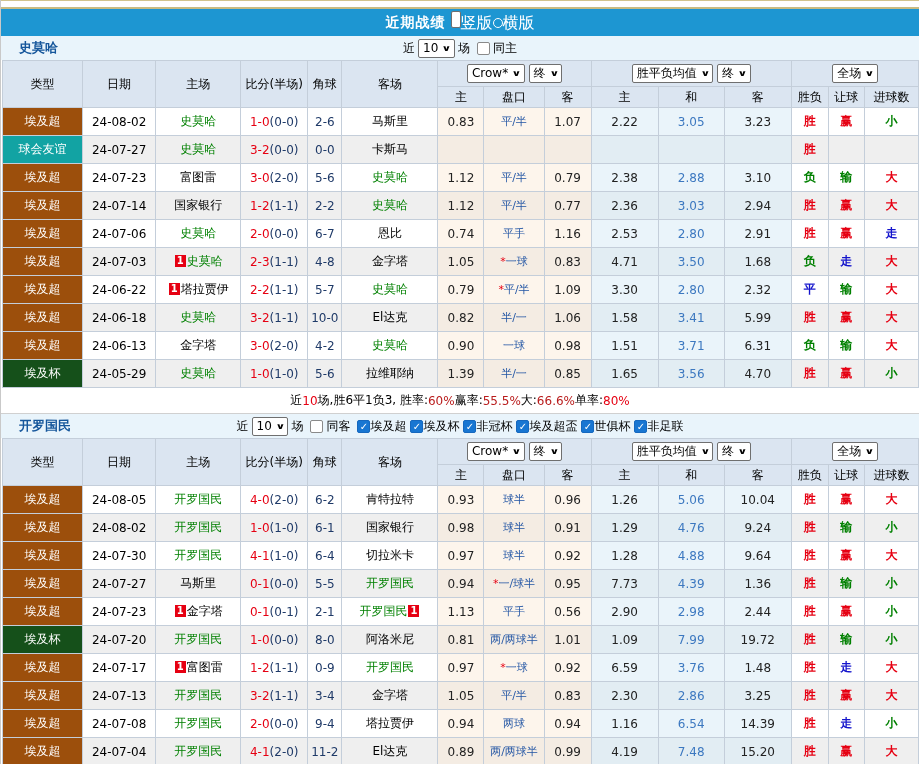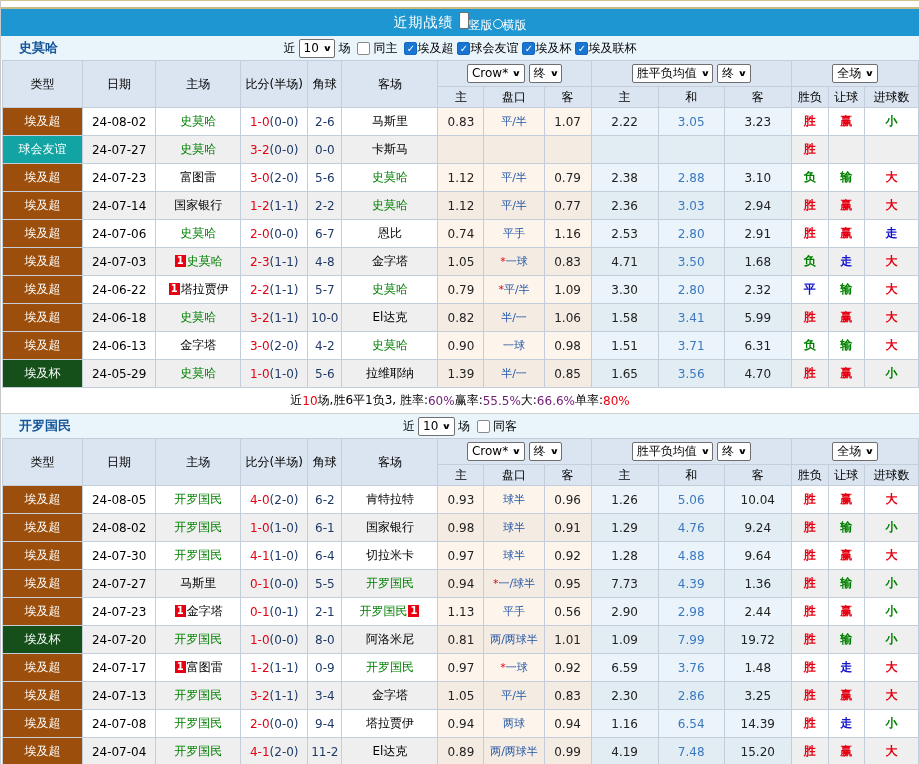--- a/index.html
+++ b/index.html
@@ -3,24 +3,24 @@
 <meta charset="utf-8">
 <style>
   html,body{margin:0;padding:0}
   body{
     width:919px;height:764px;overflow:hidden;background:#fff;color:#000;
     font-family:"DejaVu Sans","Liberation Sans",sans-serif;font-size:12px;
     border-left:1px solid #c9c9c9;box-sizing:border-box;
   }
   .topstrip{height:6px;background:#fff;border-top:1px solid #d2c48e;border-bottom:2px solid #c9bb82}
   .titlebar{height:27px;background:#1D96D2;color:#fff;display:flex;align-items:center;justify-content:center;gap:5px}
-  .titlebar .t{font-weight:normal;font-size:14px;letter-spacing:1px}
+  .titlebar .t{font-weight:bold;font-size:14px;letter-spacing:1px}
   .radio{width:10px;height:10px;border:1px solid #fff;border-radius:50%;display:inline-block;box-sizing:border-box}
   .radio.sel{background:#fff}
-  .rlabel{font-size:12px}
+  .rlabel{font-size:16px}
 
   .filter-row{height:24px;background:#E9F4FB;display:flex;align-items:center;position:relative}
   .team-name{position:absolute;left:18px;font-weight:bold;font-size:13px;color:#15569B}
   .filters{margin:0 auto;display:flex;align-items:center;gap:3px}
   .sel{display:inline-flex;align-items:center;border:1px solid #6f6f6f;border-radius:2px;background:#fff;
        padding:0 4px;height:17px;gap:5px;color:#000;font-size:12px}
   .sel .chev{font-size:8px;font-weight:bold;transform:scaleX(1.5)}
   .cb{width:13px;height:13px;display:inline-flex;align-items:center;justify-content:center;
       border-radius:2px;font-size:10px;line-height:1;box-sizing:border-box;margin-left:4px}
   .cb.on{background:#1876D2;color:#fff;border:1px solid #1668BE}
@@ -45,21 +45,21 @@
   tr.even td.c-crow{background:#F4ECE3}
   td.c-hcap{color:#2255A4;font-size:11px}
   td.c-hcap .star{color:#E60012}
   td.c-avg{background:#EAF4FA;color:#222}
   tr.even td.c-avg{background:#E2EDF3}
   td.c-avg.mid{color:#3C78C0}
   td.c-res{font-weight:bold}
   .c-red{color:#E60012}.c-green{color:#008000}.c-blue{color:#1414CC}
   .summary{height:25px;display:flex;align-items:center;justify-content:center;background:#fff;
            border-bottom:1px solid #d0d0d0;font-size:12px}
-  .summary .k{color:#000}.summary .r{color:#E60012}.summary .b{color:#701a75}
+  .summary .k{color:#000}.summary .r{color:#E60012}.summary .b{color:#b91c1c}
 </style>
 </head>
 <body>
 
 <div class="topstrip"></div>
 
 <div class="titlebar">
   <span class="t">近期战绩</span>
   <span id="radio-group"><span class="radio sel"></span><span class="rlabel">竖版</span><span class="radio"></span><span class="rlabel">横版</span></span>
 </div>
@@ -70,21 +70,20 @@
       <span class="team-name">史莫哈</span>
       <div class="filters">
         <span>近</span>
         <span class="sel">
           <span>10</span>
           <span class="chev">∨</span>
         </span>
         <span>场</span>
         <span class="cb off"></span>
         <span>同主</span>
-        <span class="league-filters"><span class="cb on">✓</span><span>埃及超</span><span class="cb on">✓</span><span>球会友谊</span><span class="cb on">✓</span><span>埃及杯</span><span class="cb on">✓</span><span>埃及联杯</span></span>
       </div>
     </div>
     <table>
       <colgroup>
         <col style="width:80px">
           <col style="width:73px">
           <col style="width:85px">
           <col style="width:67px">
         <col style="width:34px">
           <col style="width:96px">
@@ -338,20 +337,21 @@
       <span class="team-name">开罗国民</span>
       <div class="filters">
         <span>近</span>
         <span class="sel">
           <span>10</span>
           <span class="chev">∨</span>
         </span>
         <span>场</span>
         <span class="cb off"></span>
         <span>同客</span>
+        <span class="league-filters"><span class="cb on">✓</span><span>埃及超</span><span class="cb on">✓</span><span>埃及杯</span><span class="cb on">✓</span><span>非冠杯</span><span class="cb on">✓</span><span>埃及超盃</span><span class="cb on">✓</span><span>世俱杯</span><span class="cb on">✓</span><span>非足联</span></span>
       </div>
     </div>
     <table>
       <colgroup>
         <col style="width:80px">
           <col style="width:73px">
           <col style="width:85px">
           <col style="width:67px">
         <col style="width:34px">
           <col style="width:96px">

